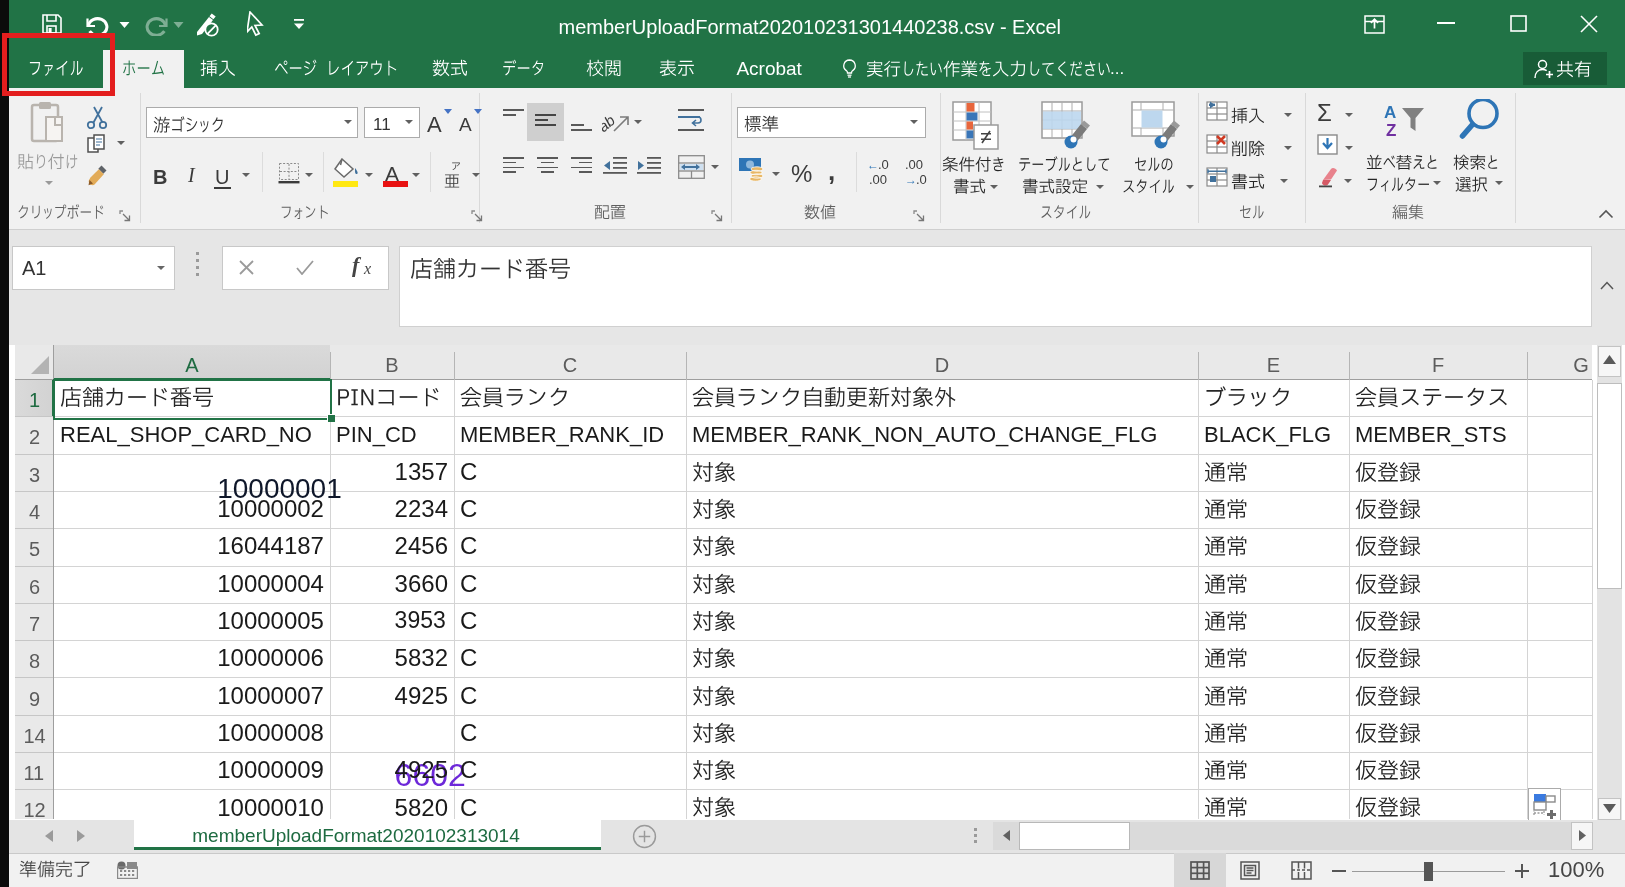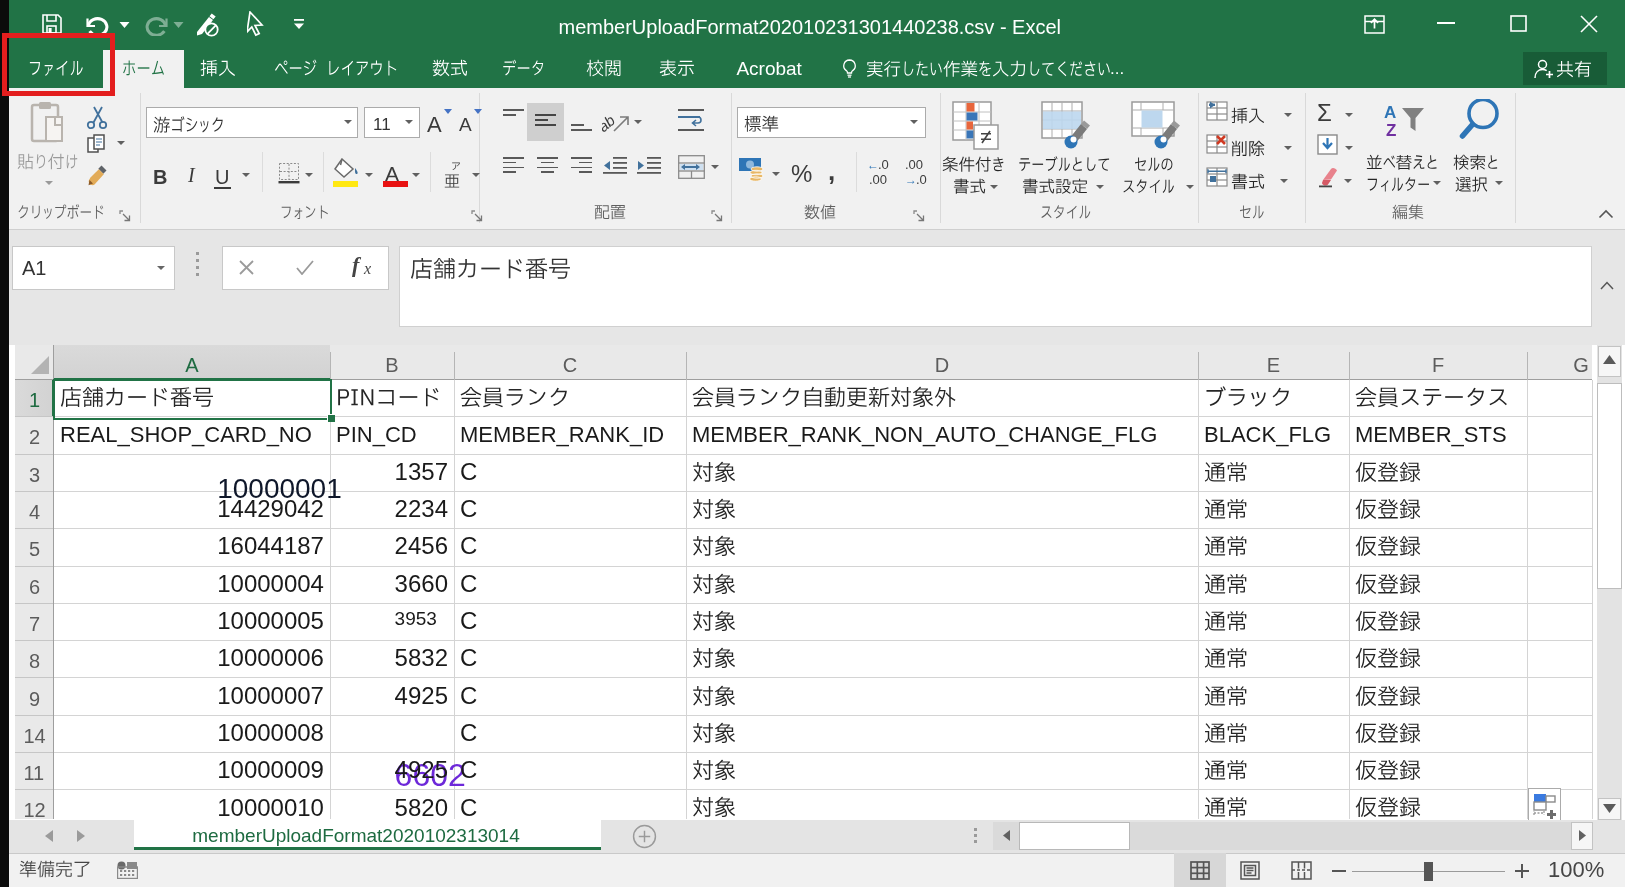--- a/index.html
+++ b/index.html
@@ -877,21 +877,21 @@
   </svg>
 <svg style="position:absolute;left:1204.0px;top:460.7px" width="44.0" height="22.0" viewBox="0 -880 2000 1000" fill="#262626">
     <use href="#g103" x="0"></use>
     <use href="#g104" x="1000"></use>
   </svg>
 <svg style="position:absolute;left:1355.0px;top:460.7px" width="66.0" height="22.0" viewBox="0 -880 3000 1000" fill="#262626">
     <use href="#g105" x="0"></use>
     <use href="#g106" x="1000"></use>
     <use href="#g107" x="2000"></use>
   </svg>
-<div style="position:absolute;left:217.2px;top:497.1px;font-size:24px;line-height:1;color:#1a1a1a;white-space:pre">14429042</div>
+<div style="position:absolute;left:217.2px;top:497.1px;font-size:24px;line-height:1;color:#1a1a1a;white-space:pre">10000002</div>
 <div style="position:absolute;left:394.6px;top:497.1px;font-size:24px;line-height:1;color:#1a1a1a;white-space:pre">2234</div>
 <div style="position:absolute;left:460.0px;top:497.1px;font-size:24px;line-height:1;color:#1a1a1a;white-space:pre">C</div>
 <svg style="position:absolute;left:692.0px;top:498.0px" width="44.0" height="22.0" viewBox="0 -880 2000 1000" fill="#262626">
     <use href="#g100" x="0"></use>
     <use href="#g101" x="1000"></use>
   </svg>
 <svg style="position:absolute;left:1204.0px;top:498.0px" width="44.0" height="22.0" viewBox="0 -880 2000 1000" fill="#262626">
     <use href="#g103" x="0"></use>
     <use href="#g104" x="1000"></use>
   </svg>
@@ -926,21 +926,21 @@
 <svg style="position:absolute;left:1204.0px;top:572.6px" width="44.0" height="22.0" viewBox="0 -880 2000 1000" fill="#262626">
     <use href="#g103" x="0"></use>
     <use href="#g104" x="1000"></use>
   </svg>
 <svg style="position:absolute;left:1355.0px;top:572.6px" width="66.0" height="22.0" viewBox="0 -880 3000 1000" fill="#262626">
     <use href="#g105" x="0"></use>
     <use href="#g106" x="1000"></use>
     <use href="#g107" x="2000"></use>
   </svg>
 <div style="position:absolute;left:217.2px;top:609.0px;font-size:24px;line-height:1;color:#1a1a1a;white-space:pre">10000005</div>
-<div style="position:absolute;left:394.6px;top:609.0px;font-size:19px;line-height:1;color:#1a1a1a;white-space:pre">3953</div>
+<div style="position:absolute;left:394.6px;top:609.0px;font-size:23px;line-height:1;color:#1a1a1a;white-space:pre">3953</div>
 <div style="position:absolute;left:460.0px;top:609.0px;font-size:24px;line-height:1;color:#1a1a1a;white-space:pre">C</div>
 <svg style="position:absolute;left:692.0px;top:609.9px" width="44.0" height="22.0" viewBox="0 -880 2000 1000" fill="#262626">
     <use href="#g100" x="0"></use>
     <use href="#g101" x="1000"></use>
   </svg>
 <svg style="position:absolute;left:1204.0px;top:609.9px" width="44.0" height="22.0" viewBox="0 -880 2000 1000" fill="#262626">
     <use href="#g103" x="0"></use>
     <use href="#g104" x="1000"></use>
   </svg>
 <svg style="position:absolute;left:1355.0px;top:609.9px" width="66.0" height="22.0" viewBox="0 -880 3000 1000" fill="#262626">

